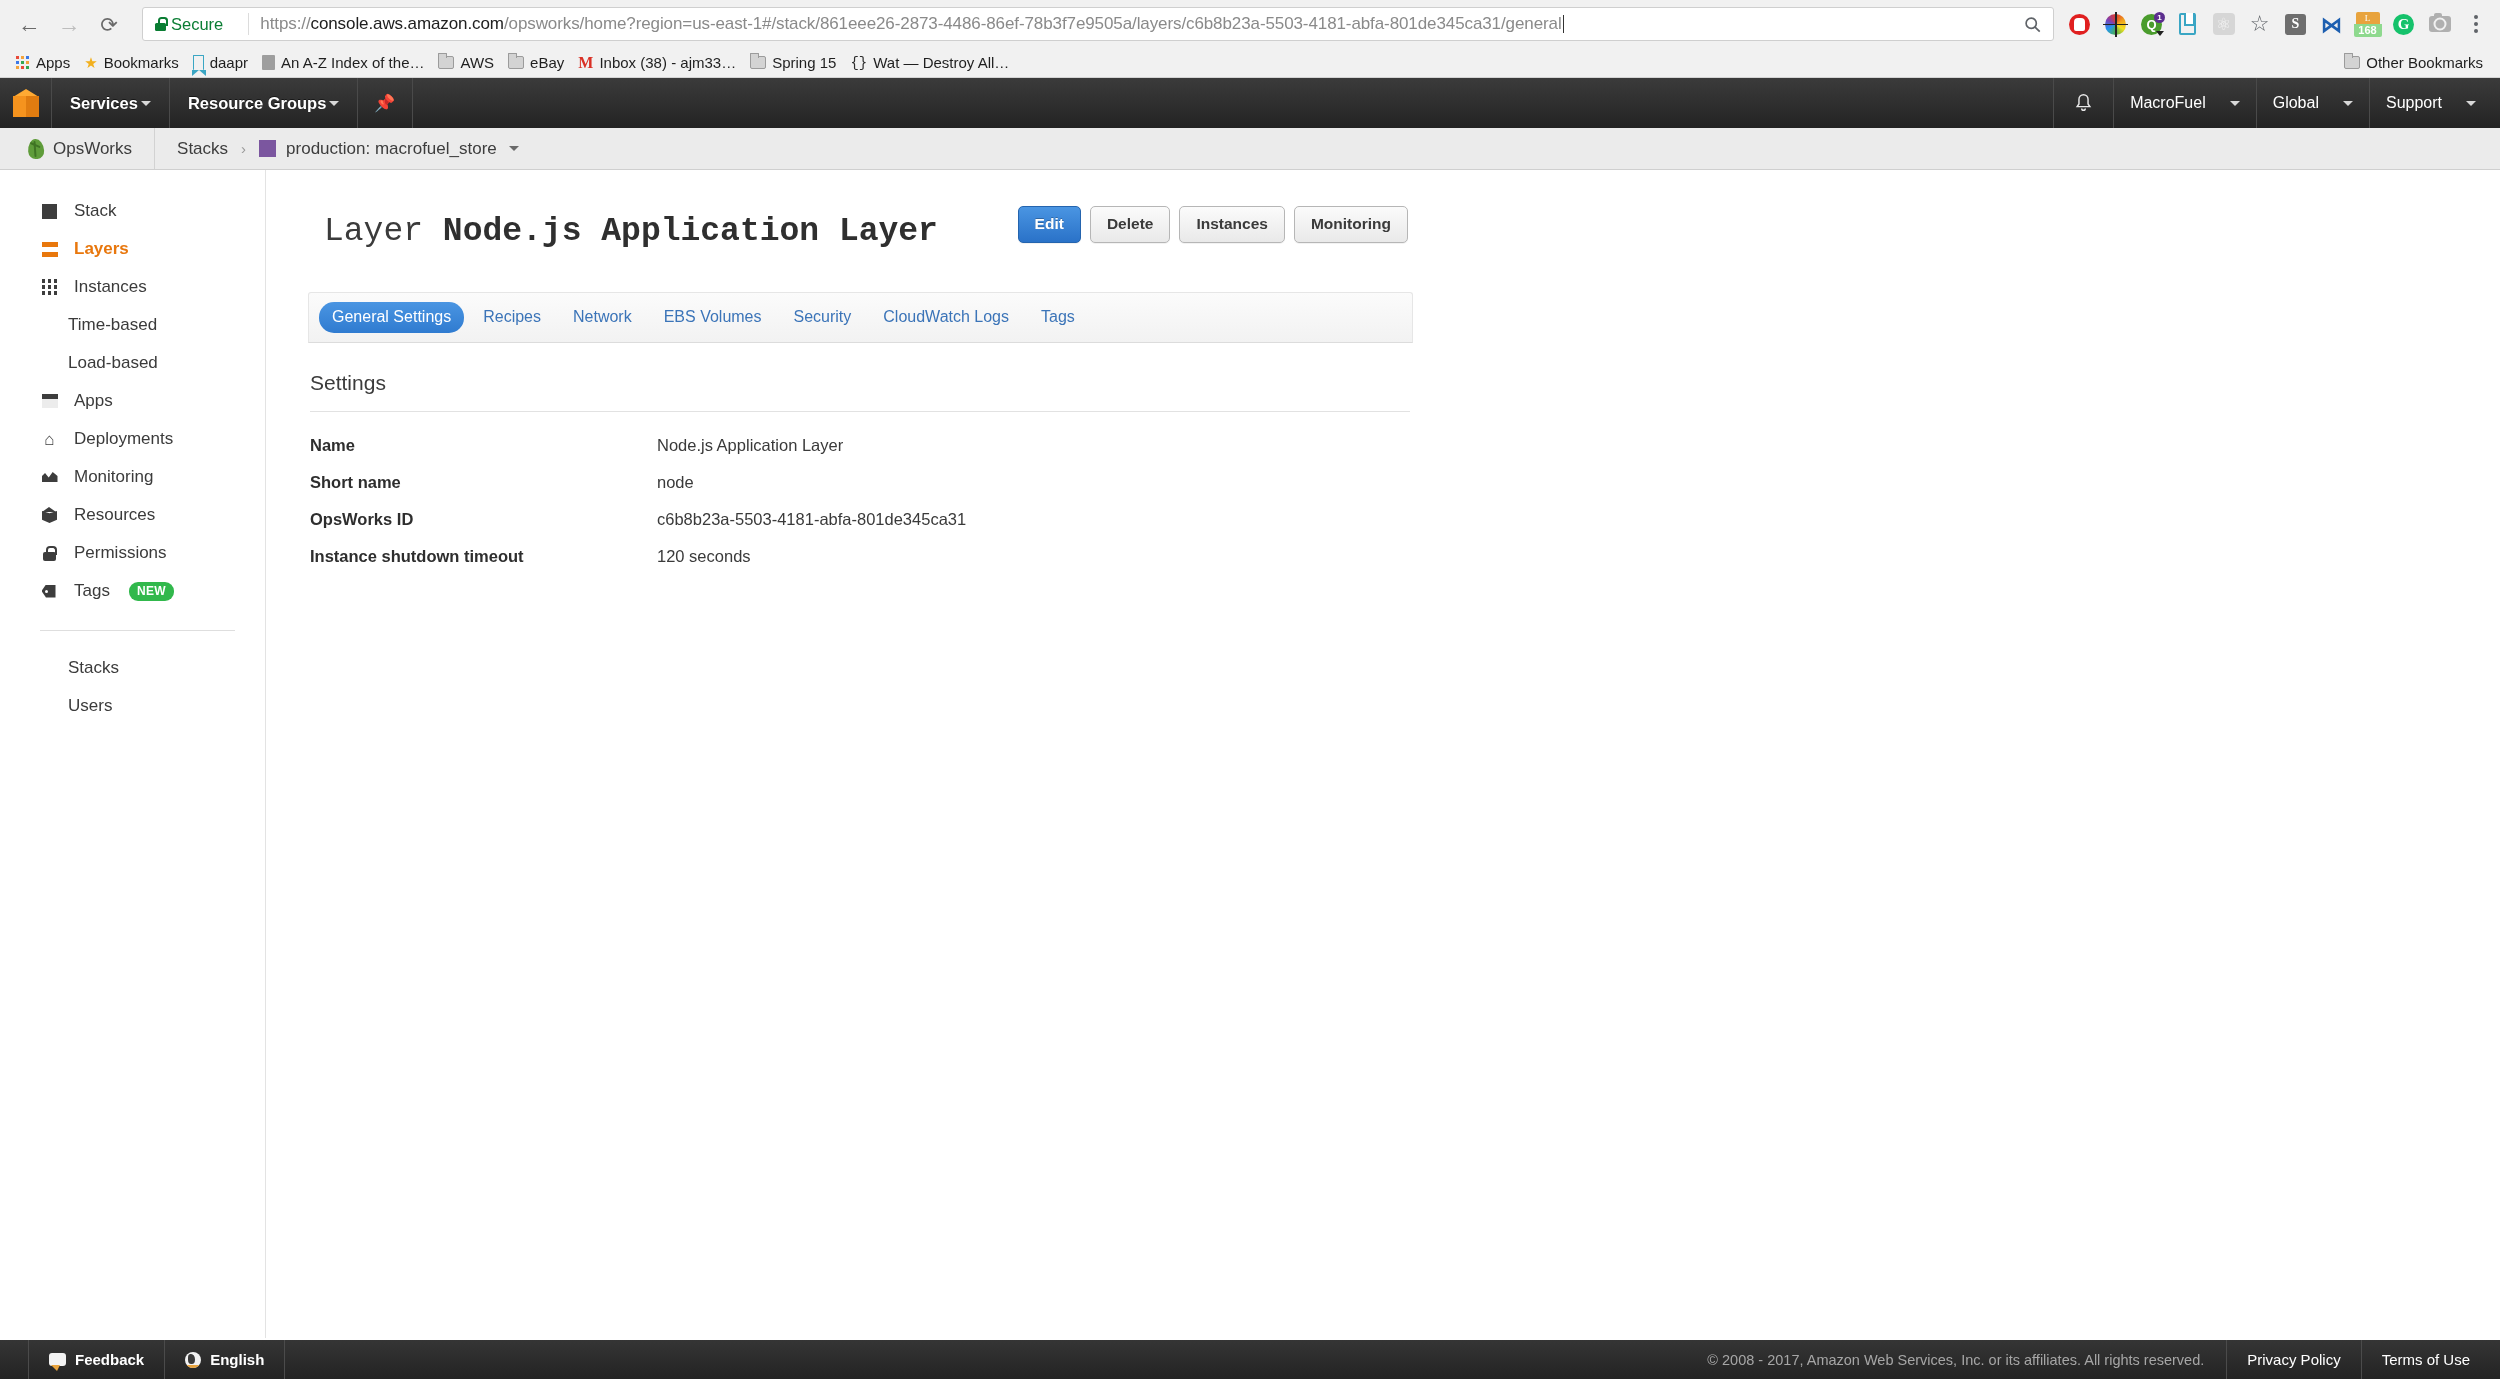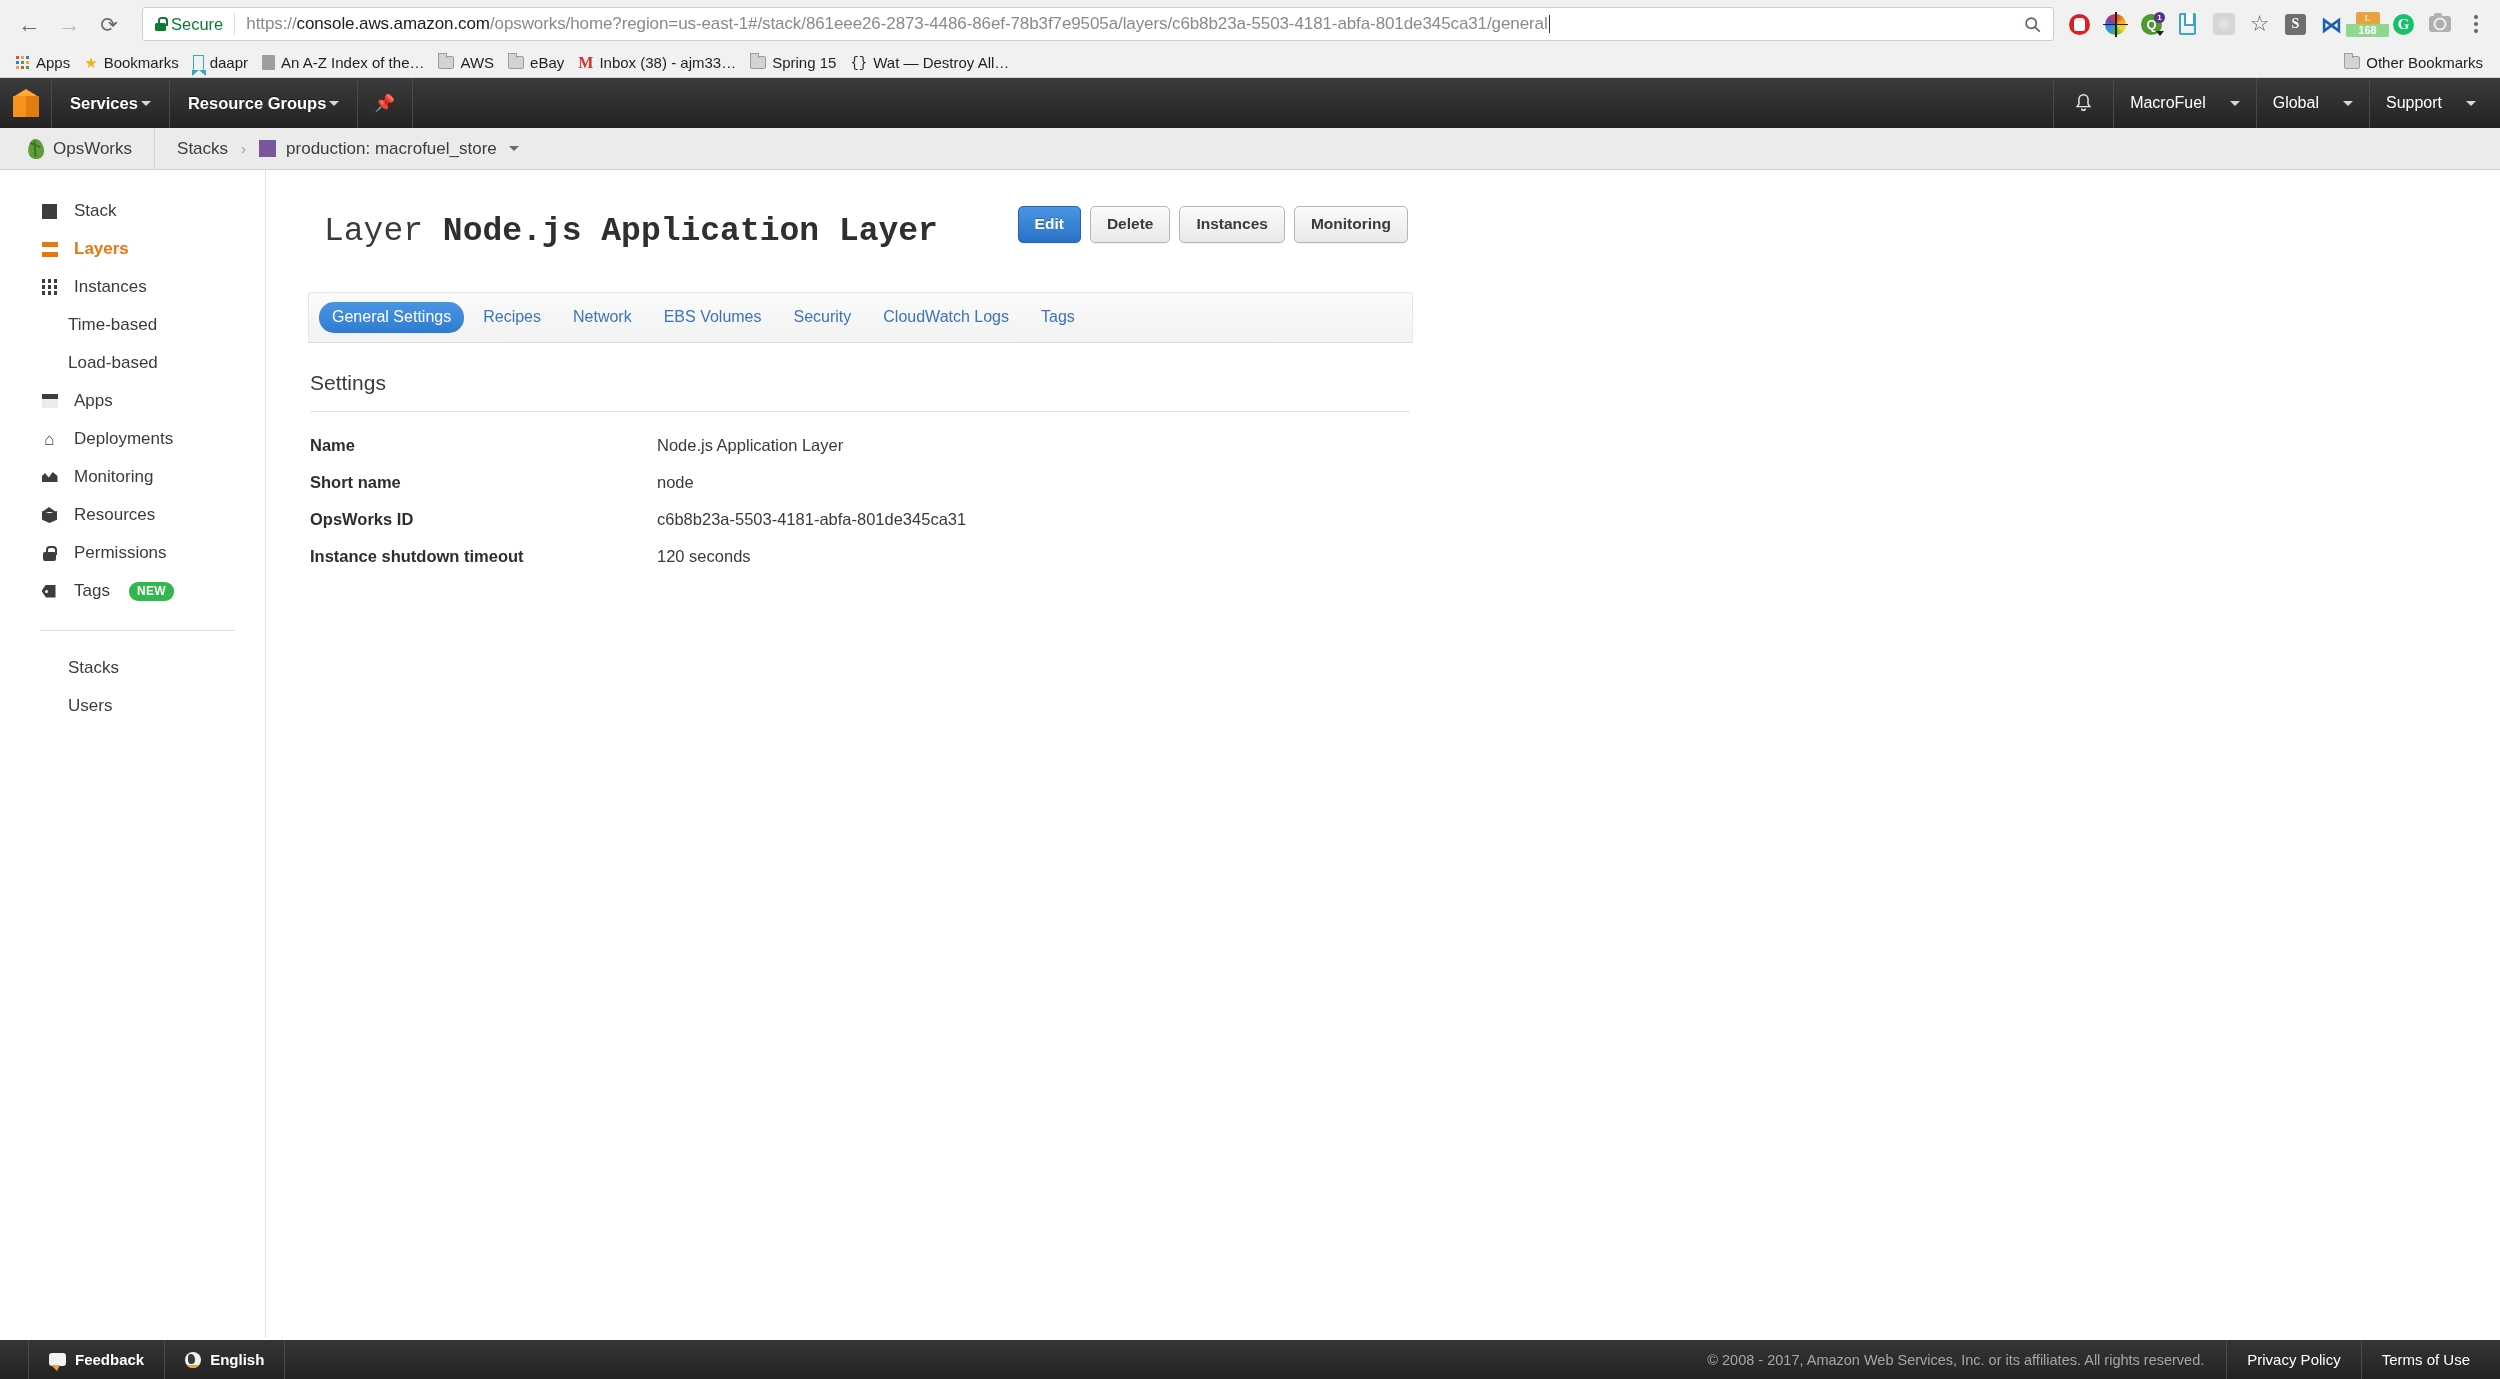--- a/index.html
+++ b/index.html
@@ -48,21 +48,21 @@
     align-items: center;
     padding: 0 8px 0 12px;
     overflow: hidden;
     position: relative;
   }
   .secure-badge {
     display: flex; align-items: center; gap: 5px;
     flex: 0 0 auto;
     color: #0a7d33;
     font-size: 16.5px;
-    padding-right: 11px;
+    padding-right: 25px;
     margin-right: 11px;
     border-right: 1px solid #dcdcdc;
     height: 22px;
   }
   .lock-icon { display: inline-block; width: 11px; height: 14px; position: relative; }
   .lock-icon::before {
     content: ""; position: absolute; left: 0; bottom: 0;
     width: 11px; height: 8px; background: #0a7d33; border-radius: 1.5px;
   }
   .lock-icon::after {
@@ -171,21 +171,21 @@
   .ext-x { color: #1d5fb0; font-size: 21px; font-weight: bold; line-height: 1; }
   .ext-lastpass { display:flex; flex-direction:column; align-items:center; }
   .ext-lp-top {
     width: 24px; height: 12px; background: #e8a33d;
     border-radius: 2px 2px 0 0;
     color: #fff; font-size: 9px;
     display:flex; align-items:center; justify-content:center;
     font-family: "Liberation Serif", serif;
   }
   .ext-lp-bot {
-    width: 43px; height: 13px; background: #8ed98e;
+    width: 28px; height: 13px; background: #8ed98e;
     border-radius: 0 0 2px 2px;
     color: #fff; font-size: 11px; font-weight: bold;
     display:flex; align-items:center; justify-content:center;
   }
   .ext-g {
     width: 21px; height: 21px; border-radius: 50%;
     background: #15c26b; color: #fff;
     font-size: 15px; font-weight: bold;
     display:flex; align-items:center; justify-content:center;
     font-family: "Liberation Serif", serif;

